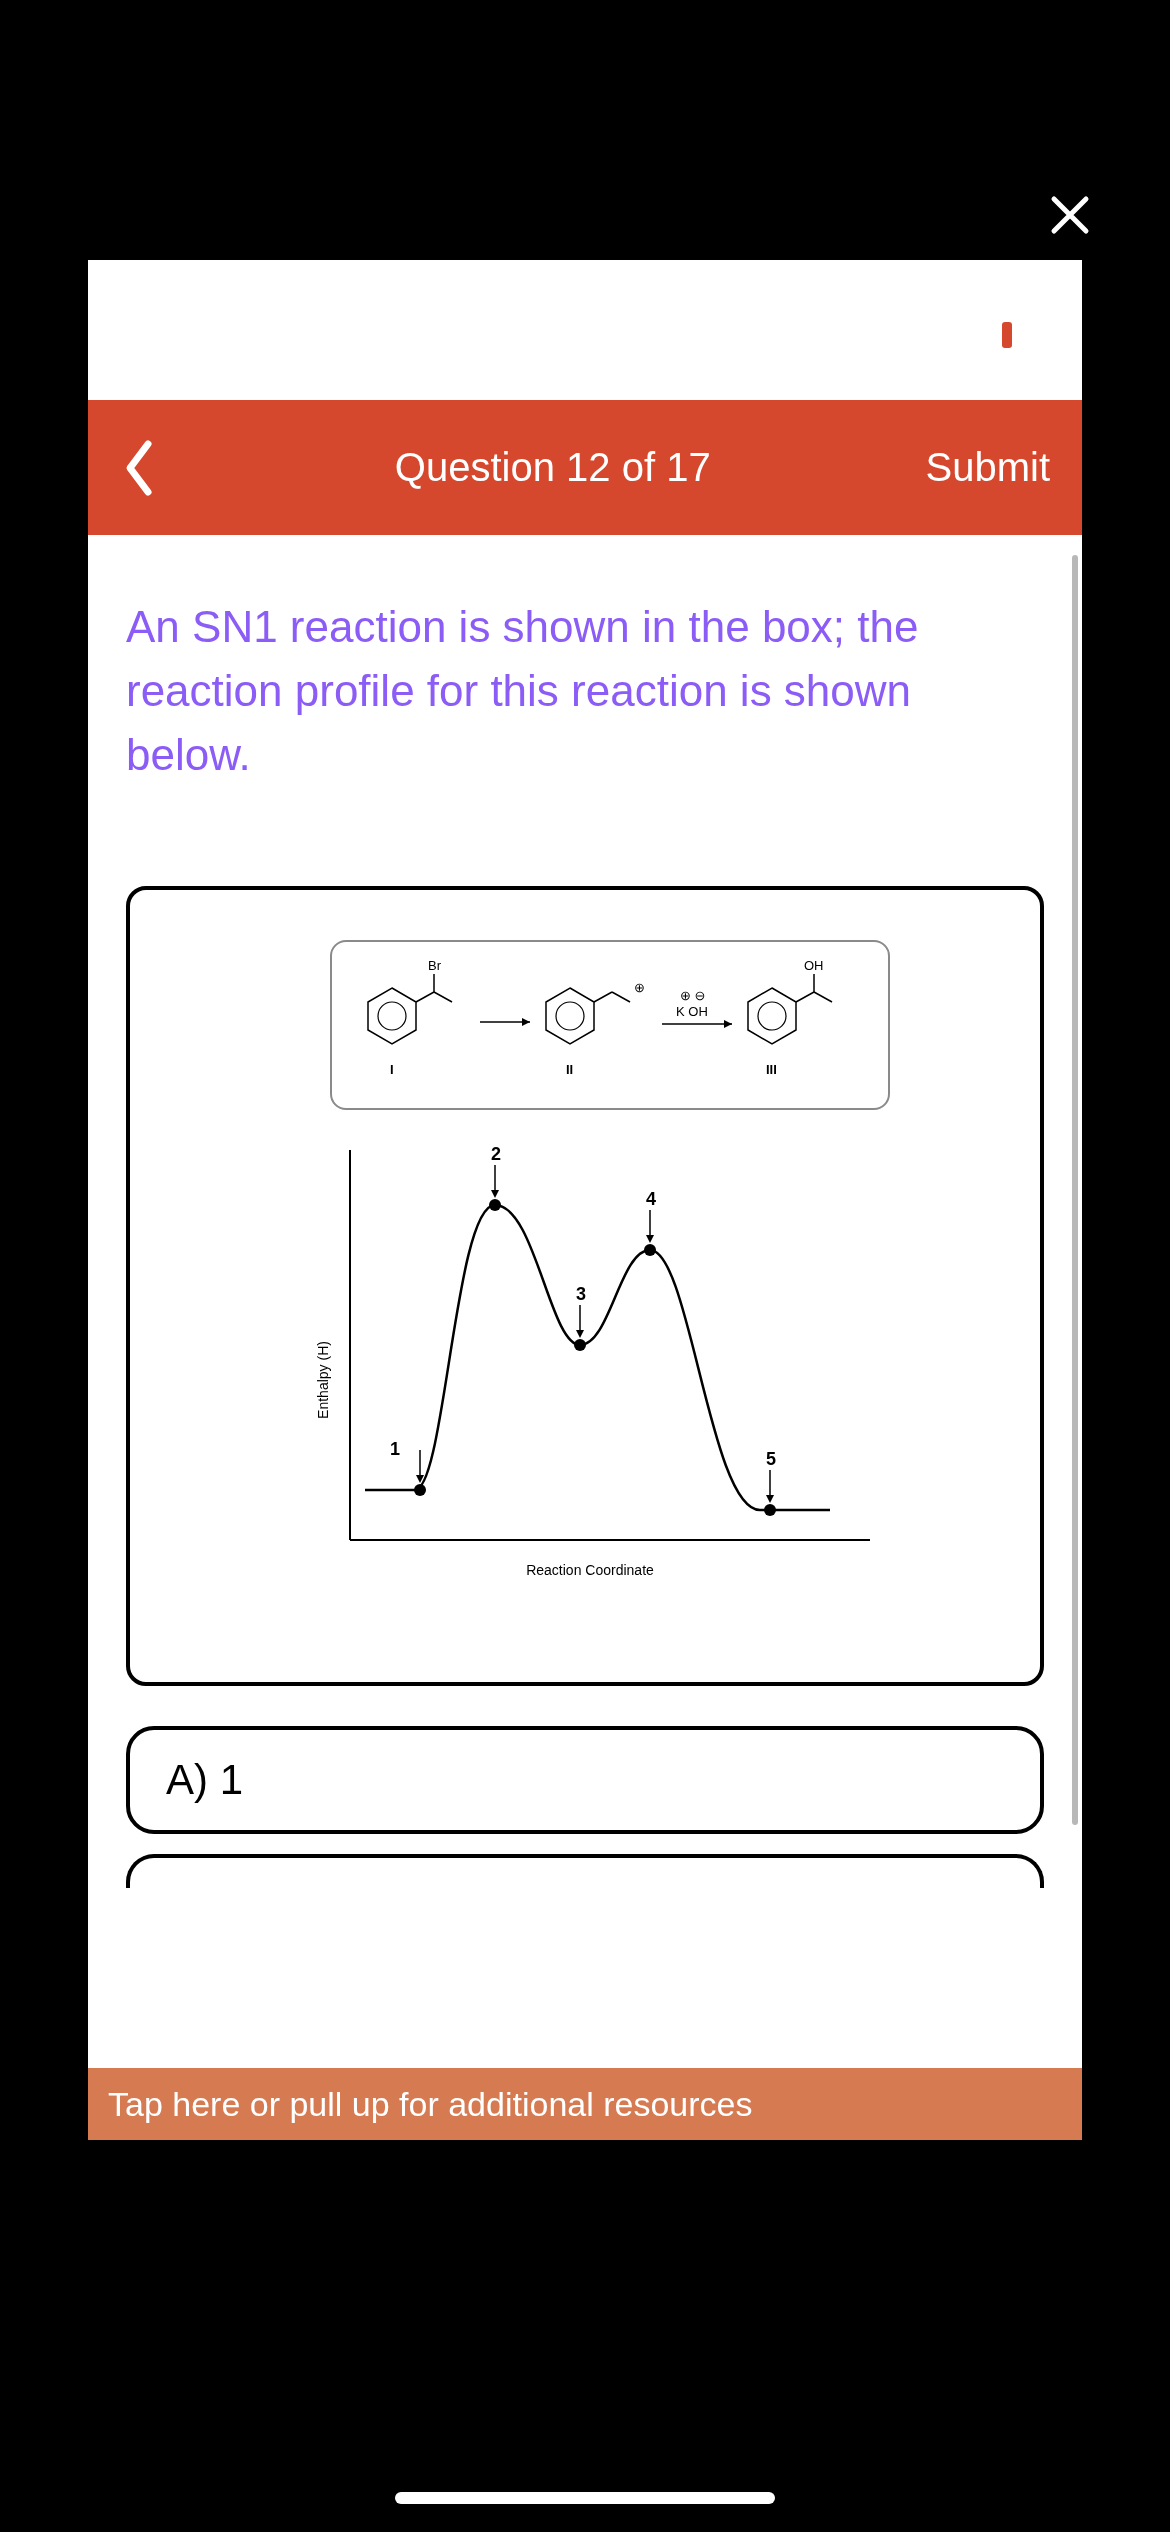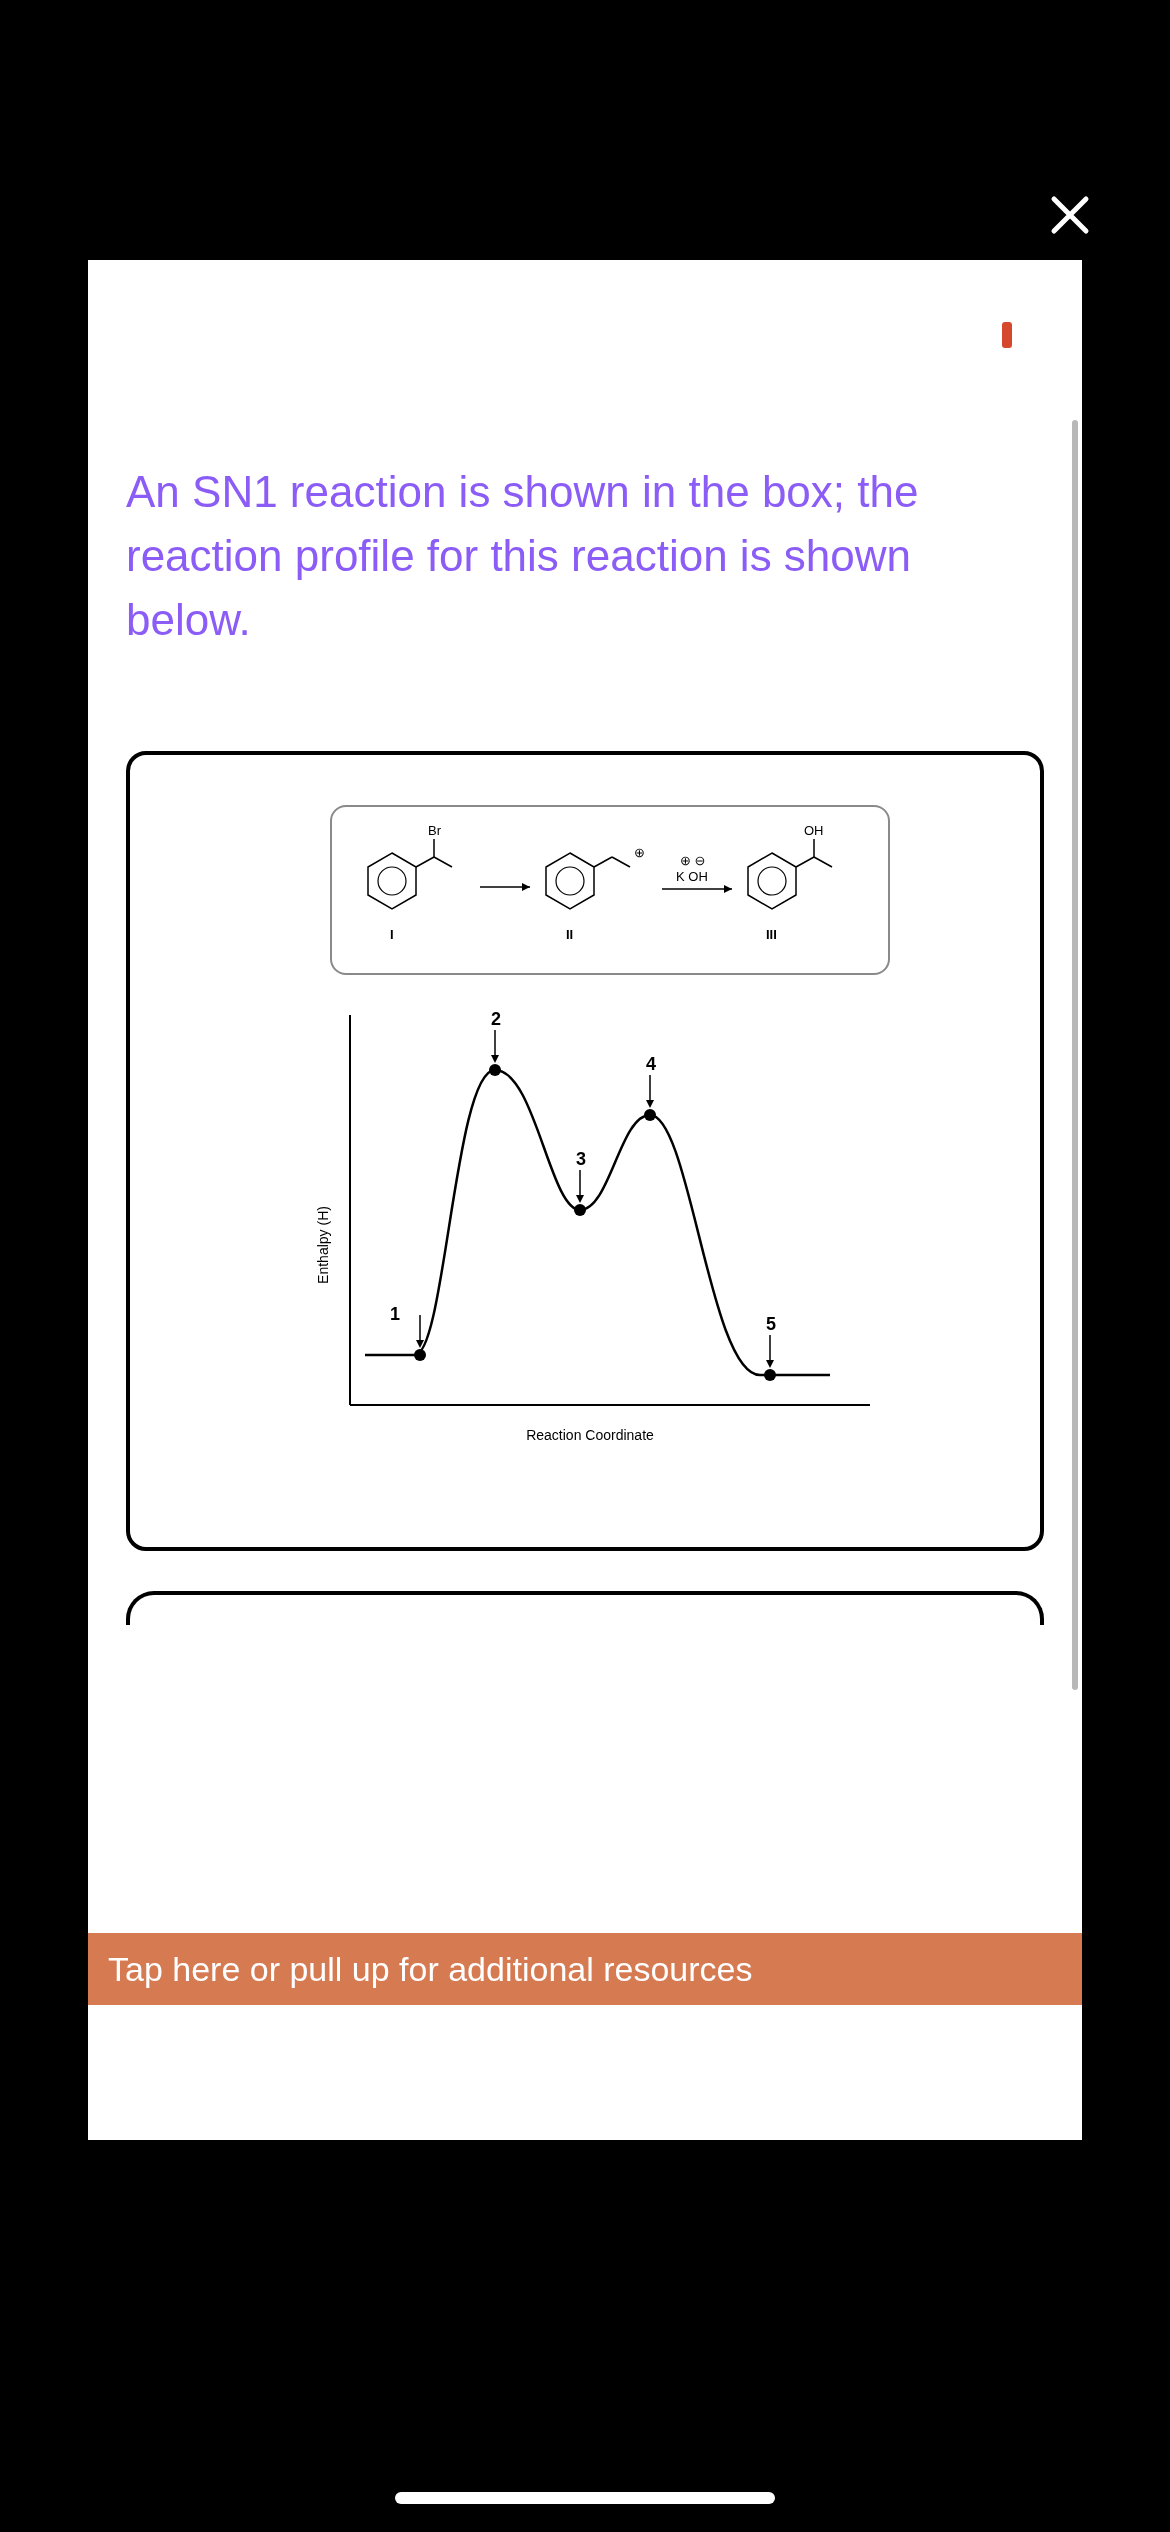--- a/index.html
+++ b/index.html
@@ -45,20 +45,29 @@
         <path d="M6 6 L38 38 M38 6 L6 38" stroke="#fff" stroke-width="5" stroke-linecap="round"></path>
       </svg>
   </div>
 
   <div class="card">
 
     <div class="topstrip">
       <div class="battery-red"></div>
     </div>
 
+    <div class="navbar">
+      <div class="nav-back">
+        <svg viewBox="0 0 36 60">
+            <path d="M28 6 L10 30 L28 54" stroke="#fff" stroke-width="7" fill="none" stroke-linecap="round" stroke-linejoin="round"></path>
+          </svg>
+      </div>
+      <div class="nav-title">Question 12 of 17</div>
+      <div class="nav-submit">Submit</div>
+    </div>
 
     <div class="content">
       <div class="scroll-indicator"></div>
 
       <div class="qtext">
         <p>An SN1 reaction is shown in the box; the reaction profile for this reaction is shown below.</p>
       </div>
 
       <div class="figurebox">
 
@@ -141,20 +150,23 @@
 
             <text class="pnum" x="120" y="335">1</text>
             <text class="pnum" x="221" y="40">2</text>
             <text class="pnum" x="306" y="180">3</text>
             <text class="pnum" x="376" y="85">4</text>
             <text class="pnum" x="496" y="345">5</text>
           </svg>
         </div>
       </div>
 
+      <div class="option">
+        <span>A) 1</span>
+      </div>
       <div class="option-cut"></div>
 
       <div class="pullup">
         <span>Tap here or pull up for additional resources</span>
       </div>
     </div>
   </div>
 
   <div class="home-bar"></div>
 </div>

